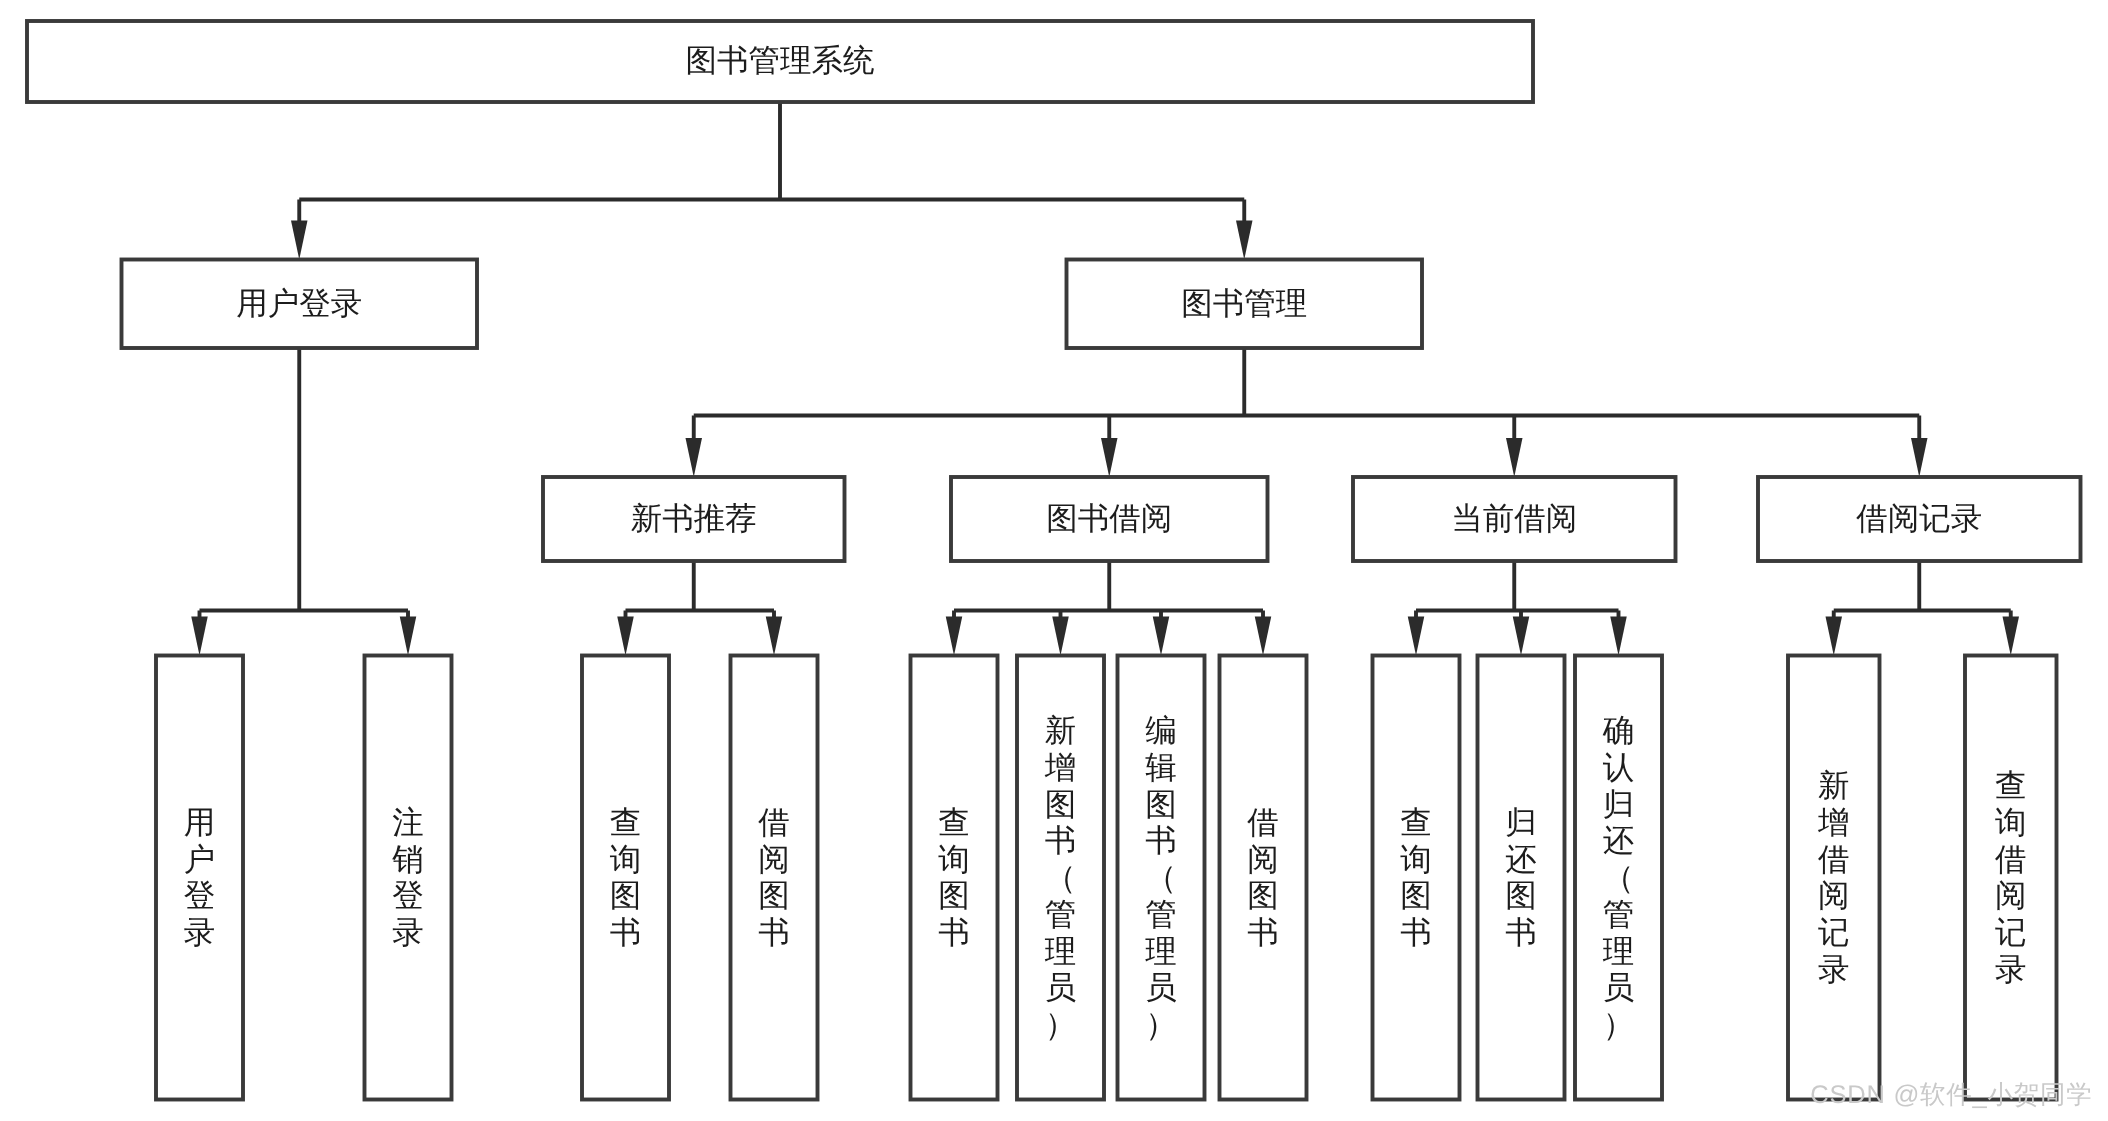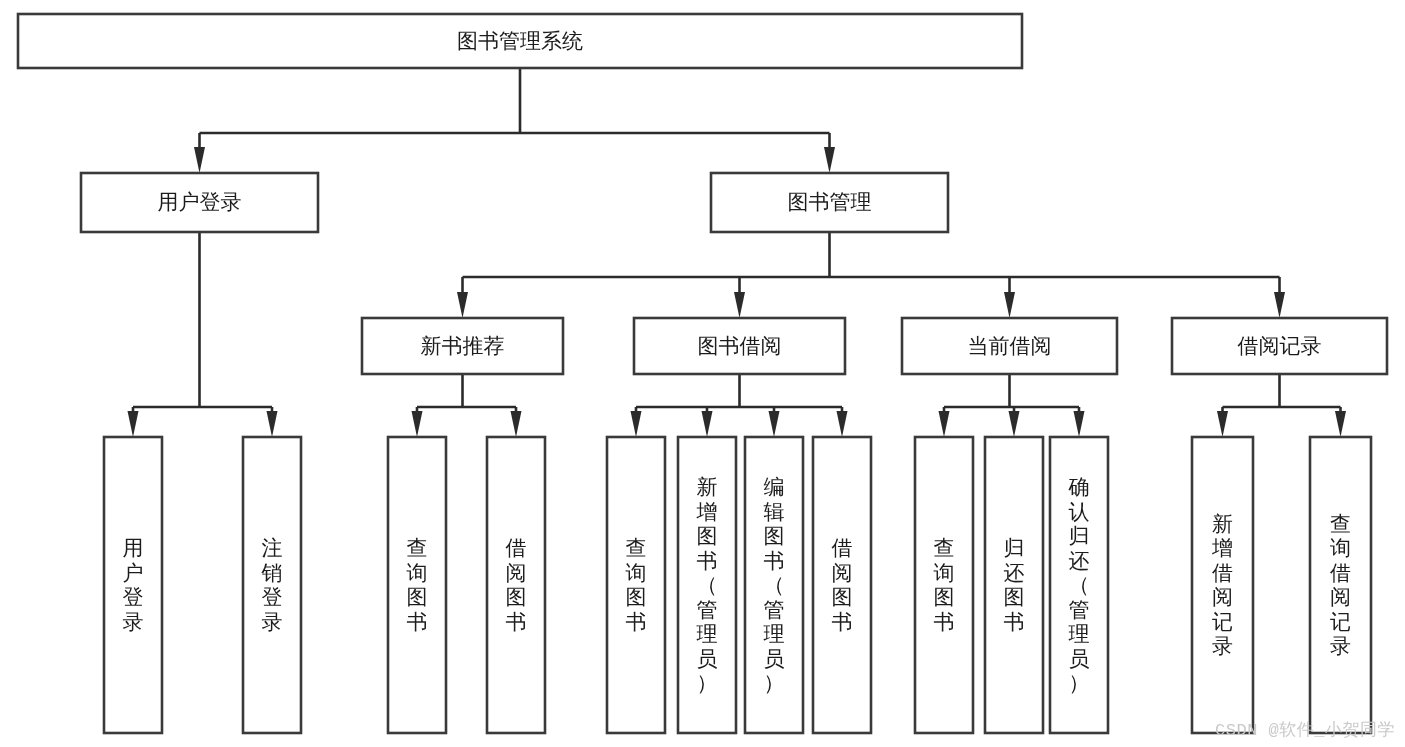--- a/index.html
+++ b/index.html
@@ -35,21 +35,21 @@
     fill:none;
     stroke-linecap:butt;
   }
   .arrow-head{fill:#2b2b2b;stroke:none;}
   .watermark{
     position:absolute;
     right:10px;
     bottom:6px;
     color:#c9c9c9;
     font-size:17px;
-    font-family:Liberation Mono, monospace;
+    font-family:Liberation Sans, sans-serif;
     letter-spacing:.5px;
     white-space:nowrap;
     user-select:none;
   }
 </style>
 </head>
 <body>
 
 <svg id="diagram" viewBox="0 0 1405 747" xmlns="http://www.w3.org/2000/svg">
   <g id="connector-layer">

